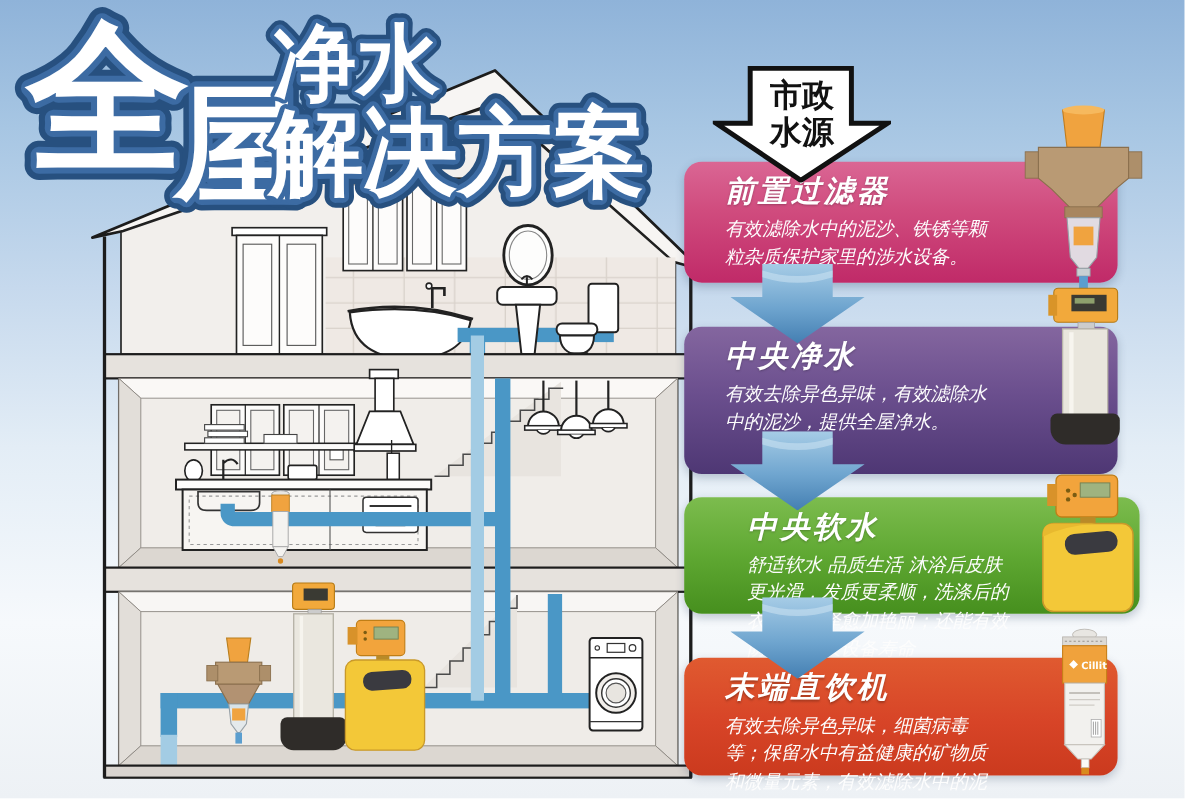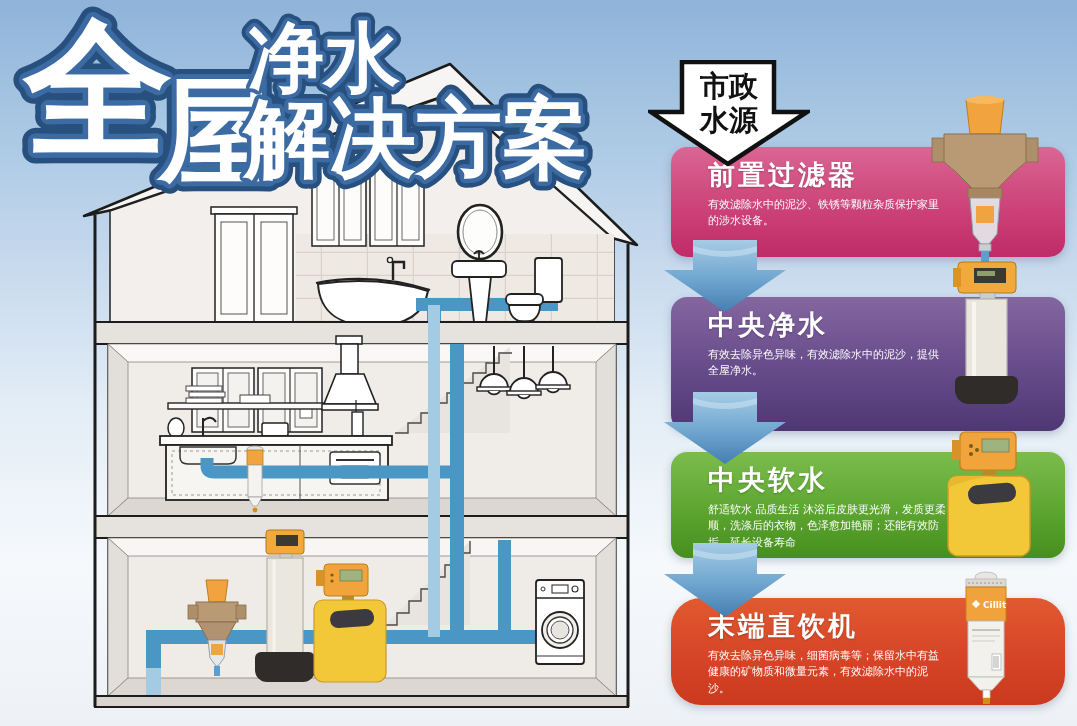--- a/index.html
+++ b/index.html
@@ -2,30 +2,30 @@
 <html><head>
 <meta charset="utf-8">
 <style>
   html,body{margin:0;padding:0;}
   .stage{position:relative;width:1077px;height:726px;overflow:hidden;
     background:linear-gradient(180deg,#8fb3d9 0%,#a7c6e3 16%,#c6d9ed 36%,#e3edf6 56%,#f6f9fc 78%,#edf1f5 100%);
     font-family:"DejaVu Sans",sans-serif;}
   svg{display:block}
   .abs{position:absolute;}
   
-  .card{position:absolute;left:671px;width:394px;border-radius:16px;color:#fff;z-index:2;
-        box-shadow:0 3px 8px rgba(40,60,90,.25);}
+  .card{position:absolute;left:622px;width:394px;border-radius:16px;color:#fff;z-index:2;
+        box-shadow:0 3px 8px rgba(40,60,90,.25);font-style:italic;}
   .card-inner{padding:13px 116px 10px 37px;}
   .card h2{margin:0;font-size:27px;font-weight:bold;letter-spacing:3px;line-height:1.1;
            text-shadow:0 1px 2px rgba(0,0,0,.25);}
-  .card p{margin:7px 0 0;font-size:11px;line-height:1.5;color:#fdfdfd;}
+  .card p{margin:7px 0 0;font-size:17px;line-height:1.5;color:#fdfdfd;}
   .card--pre  {top:147px;height:110px;background:linear-gradient(180deg,#da6694 0%,#d04c7e 40%,#c02a68 100%);}
   .card--pure {top:297px;height:134px;background:linear-gradient(180deg,#84669f 0%,#6b4f8e 45%,#4e3774 100%);}
-  .card--soft {top:452px;height:106px;background:linear-gradient(180deg,#7cbc4e 0%,#5fa832 50%,#468f1e 100%);}
-  .card--drink{top:598px;height:107px;background:linear-gradient(180deg,#e05a30 0%,#d74427 55%,#cb3a1e 100%);border-radius:30px;}
+  .card--soft {top:452px;height:106px;background:linear-gradient(180deg,#7cbc4e 0%,#5fa832 50%,#468f1e 100%);padding-left:20px;}
+  .card--drink{top:598px;height:107px;background:linear-gradient(180deg,#e05a30 0%,#d74427 55%,#cb3a1e 100%);}
   .flow-arrow{position:absolute;left:664px;width:124px;z-index:3;}
   .product{position:absolute;z-index:5;}
   .muni{position:absolute;left:648px;top:60px;width:162px;height:106px;z-index:6;}
   .title-svg{position:absolute;left:6px;top:0px;width:600px;height:200px;z-index:7;overflow:visible;}
 </style>
 </head>
 <body>
 
 <div class="stage">
 

